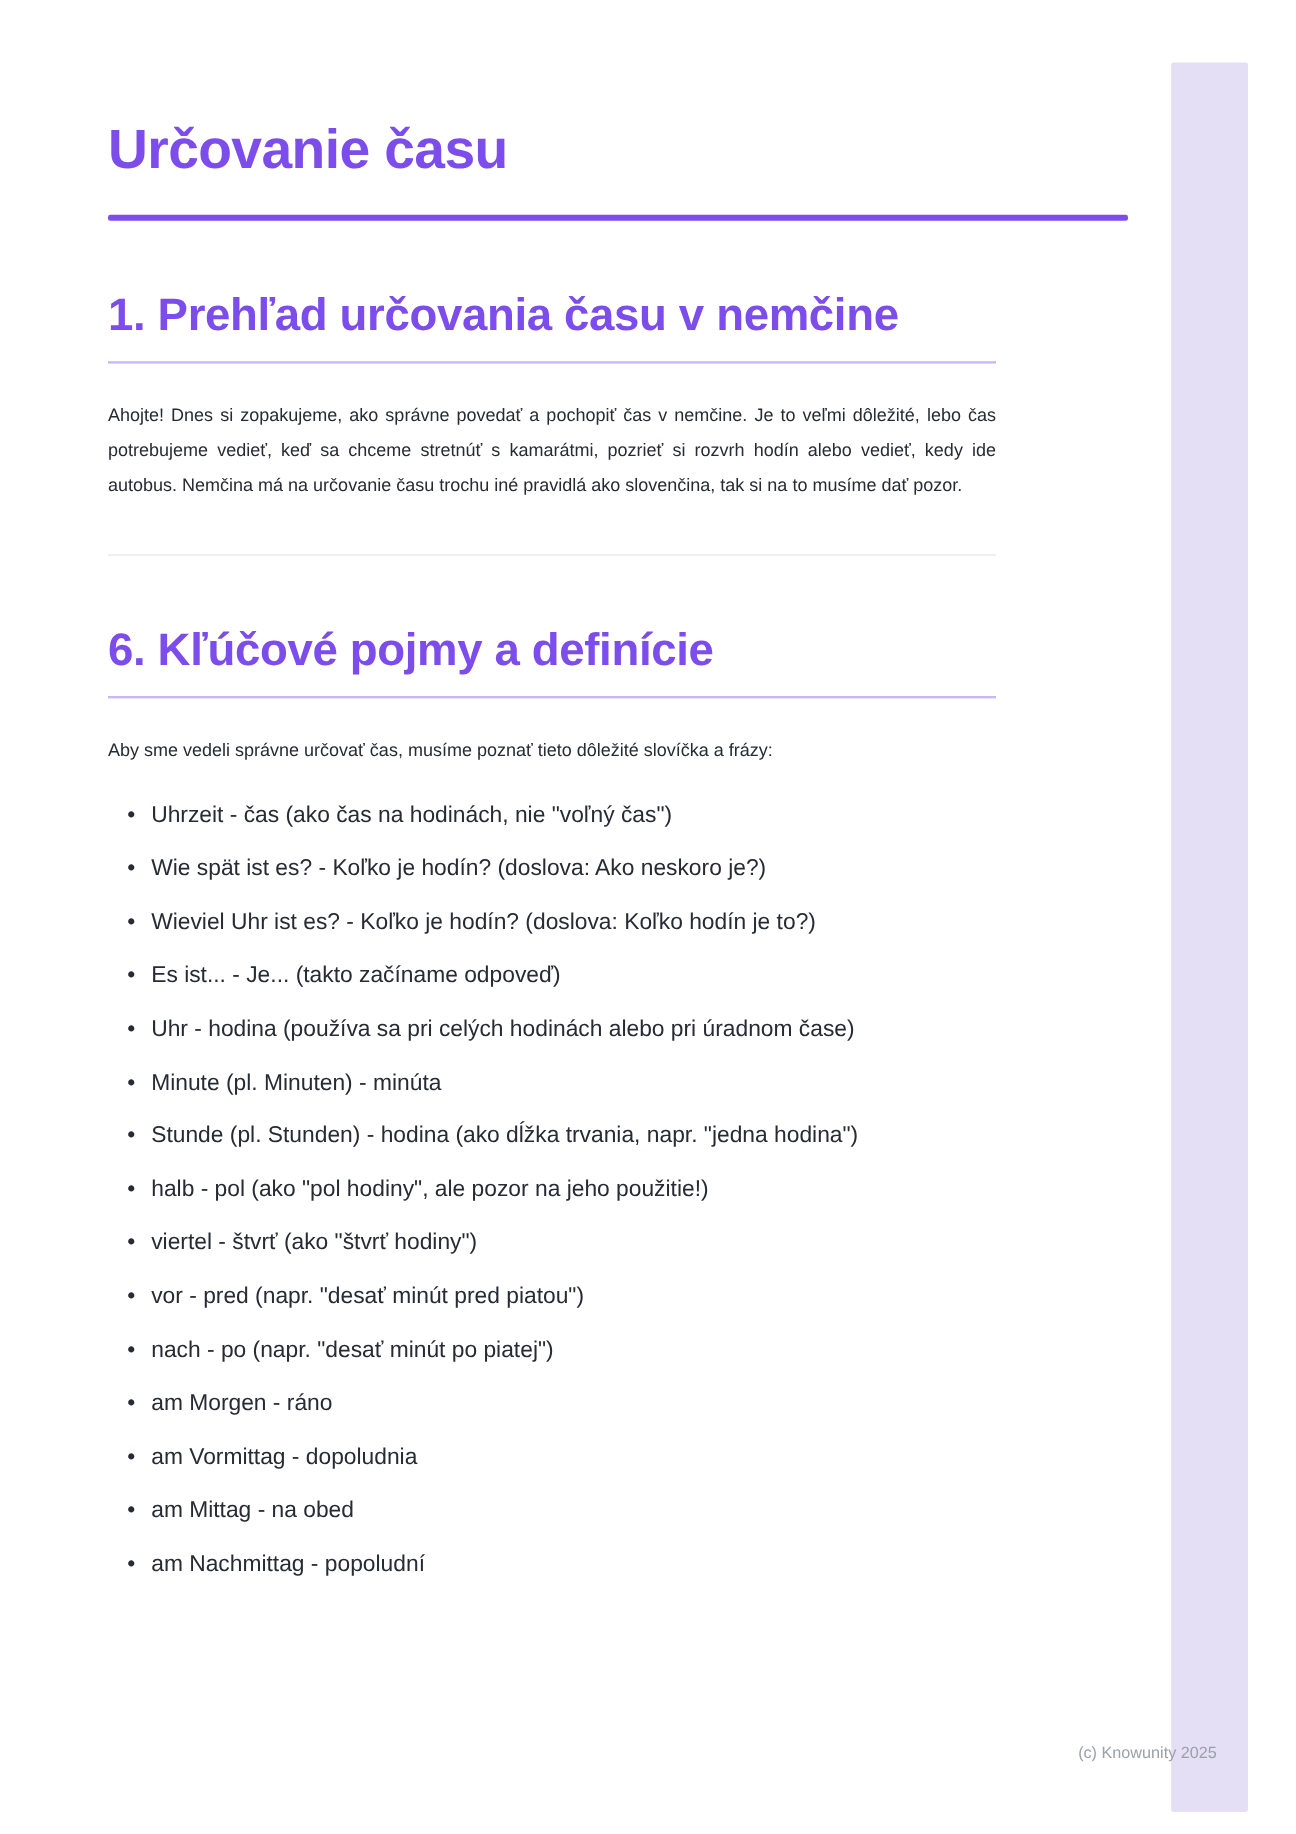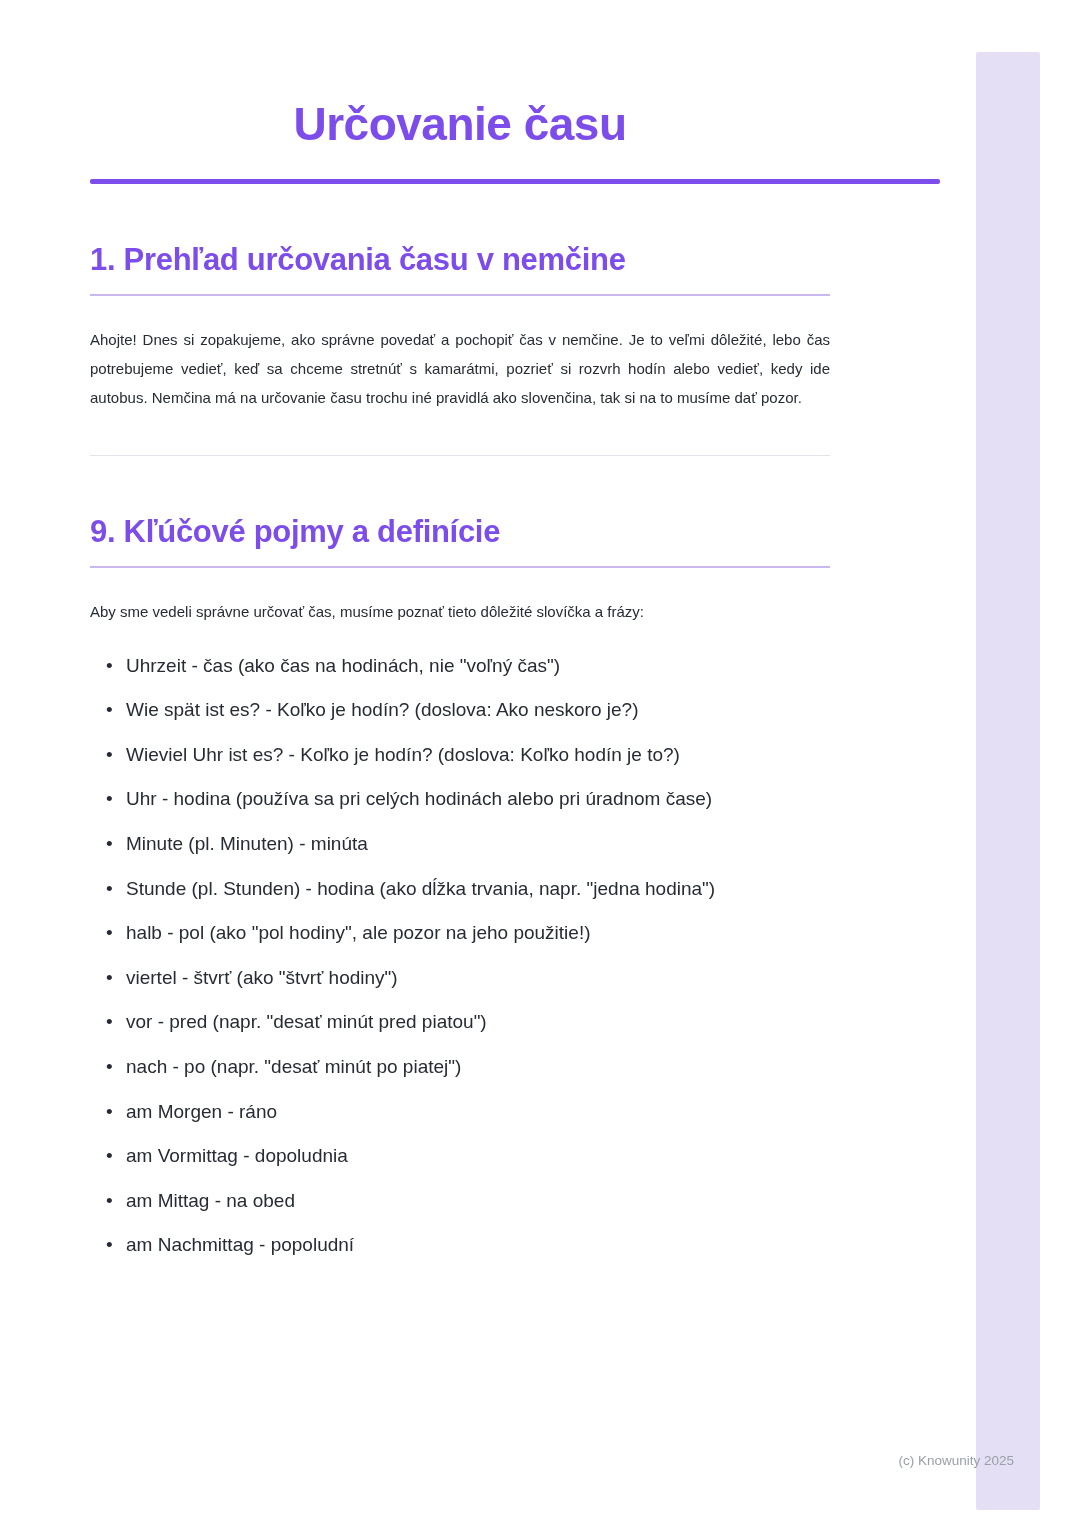--- a/index.html
+++ b/index.html
@@ -31,32 +31,31 @@
     left: 90px;
     width: 740px;
   }
   .page-title {
     margin: 98px 0 0 0;
     font-size: 46px;
     line-height: 1.15;
     font-weight: 800;
     letter-spacing: -0.5px;
     color: #7c4dea;
-    text-align: center;
   }
   .title-rule {
     margin-top: 28px;
     width: 850px;
     height: 5px;
     background: #7c4dea;
     border-radius: 2px;
   }
   .section-heading {
     margin: 58px 0 0 0;
-    font-size: 31px;
+    font-size: 38px;
     font-weight: 800;
     letter-spacing: -0.3px;
     color: #7c4dea;
   }
   .section-underline {
     margin-top: 16px;
     width: 740px;
     height: 2px;
     background: #c9b8f2;
   }
@@ -119,29 +118,30 @@
 
     <div class="title-rule"></div>
 
     <h2 class="section-heading">1. Prehľad určovania času v nemčine</h2>
     <div class="section-underline"></div>
 
     <p class="body-paragraph">Ahojte! Dnes si zopakujeme, ako správne povedať a pochopiť čas v nemčine. Je to veľmi dôležité, lebo čas potrebujeme vedieť, keď sa chceme stretnúť s kamarátmi, pozrieť si rozvrh hodín alebo vedieť, kedy ide autobus. Nemčina má na určovanie času trochu iné pravidlá ako slovenčina, tak si na to musíme dať pozor.</p>
 
     <div class="section-divider"></div>
 
-    <h2 class="section-heading">9. Kľúčové pojmy a definície</h2>
+    <h2 class="section-heading">6. Kľúčové pojmy a definície</h2>
     <div class="section-underline"></div>
 
     <p class="body-paragraph">Aby sme vedeli správne určovať čas, musíme poznať tieto dôležité slovíčka a frázy:</p>
 
     <ul class="key-terms-list">
         <li><span class="bold">Uhrzeit</span><span> - čas (ako čas na hodinách, nie "voľný čas")</span></li>
         <li><span class="bold">Wie spät ist es?</span><span> - Koľko je hodín? (doslova: Ako neskoro je?)</span></li>
         <li><span class="bold">Wieviel Uhr ist es?</span><span> - Koľko je hodín? (doslova: Koľko hodín je to?)</span></li>
+        <li><span class="bold">Es ist...</span><span> - Je... (takto začíname odpoveď)</span></li>
         <li><span class="bold">Uhr</span><span> - hodina (používa sa pri celých hodinách alebo pri úradnom čase)</span></li>
         <li><span class="bold">Minute</span><span> (pl. </span><span class="bold">Minuten</span><span>) - minúta</span></li>
         <li><span class="bold">Stunde</span><span> (pl. </span><span class="bold">Stunden</span><span>) - hodina (ako dĺžka trvania, napr. "jedna hodina")</span></li>
         <li><span class="bold">halb</span><span> - pol (ako "pol hodiny", ale pozor na jeho použitie!)</span></li>
         <li><span class="bold">viertel</span><span> - štvrť (ako "štvrť hodiny")</span></li>
         <li><span class="bold">vor</span><span> - pred (napr. "desať minút pred piatou")</span></li>
         <li><span class="bold">nach</span><span> - po (napr. "desať minút po piatej")</span></li>
         <li><span class="bold">am Morgen</span><span> - ráno</span></li>
         <li><span class="bold">am Vormittag</span><span> - dopoludnia</span></li>
         <li><span class="bold">am Mittag</span><span> - na obed</span></li>

